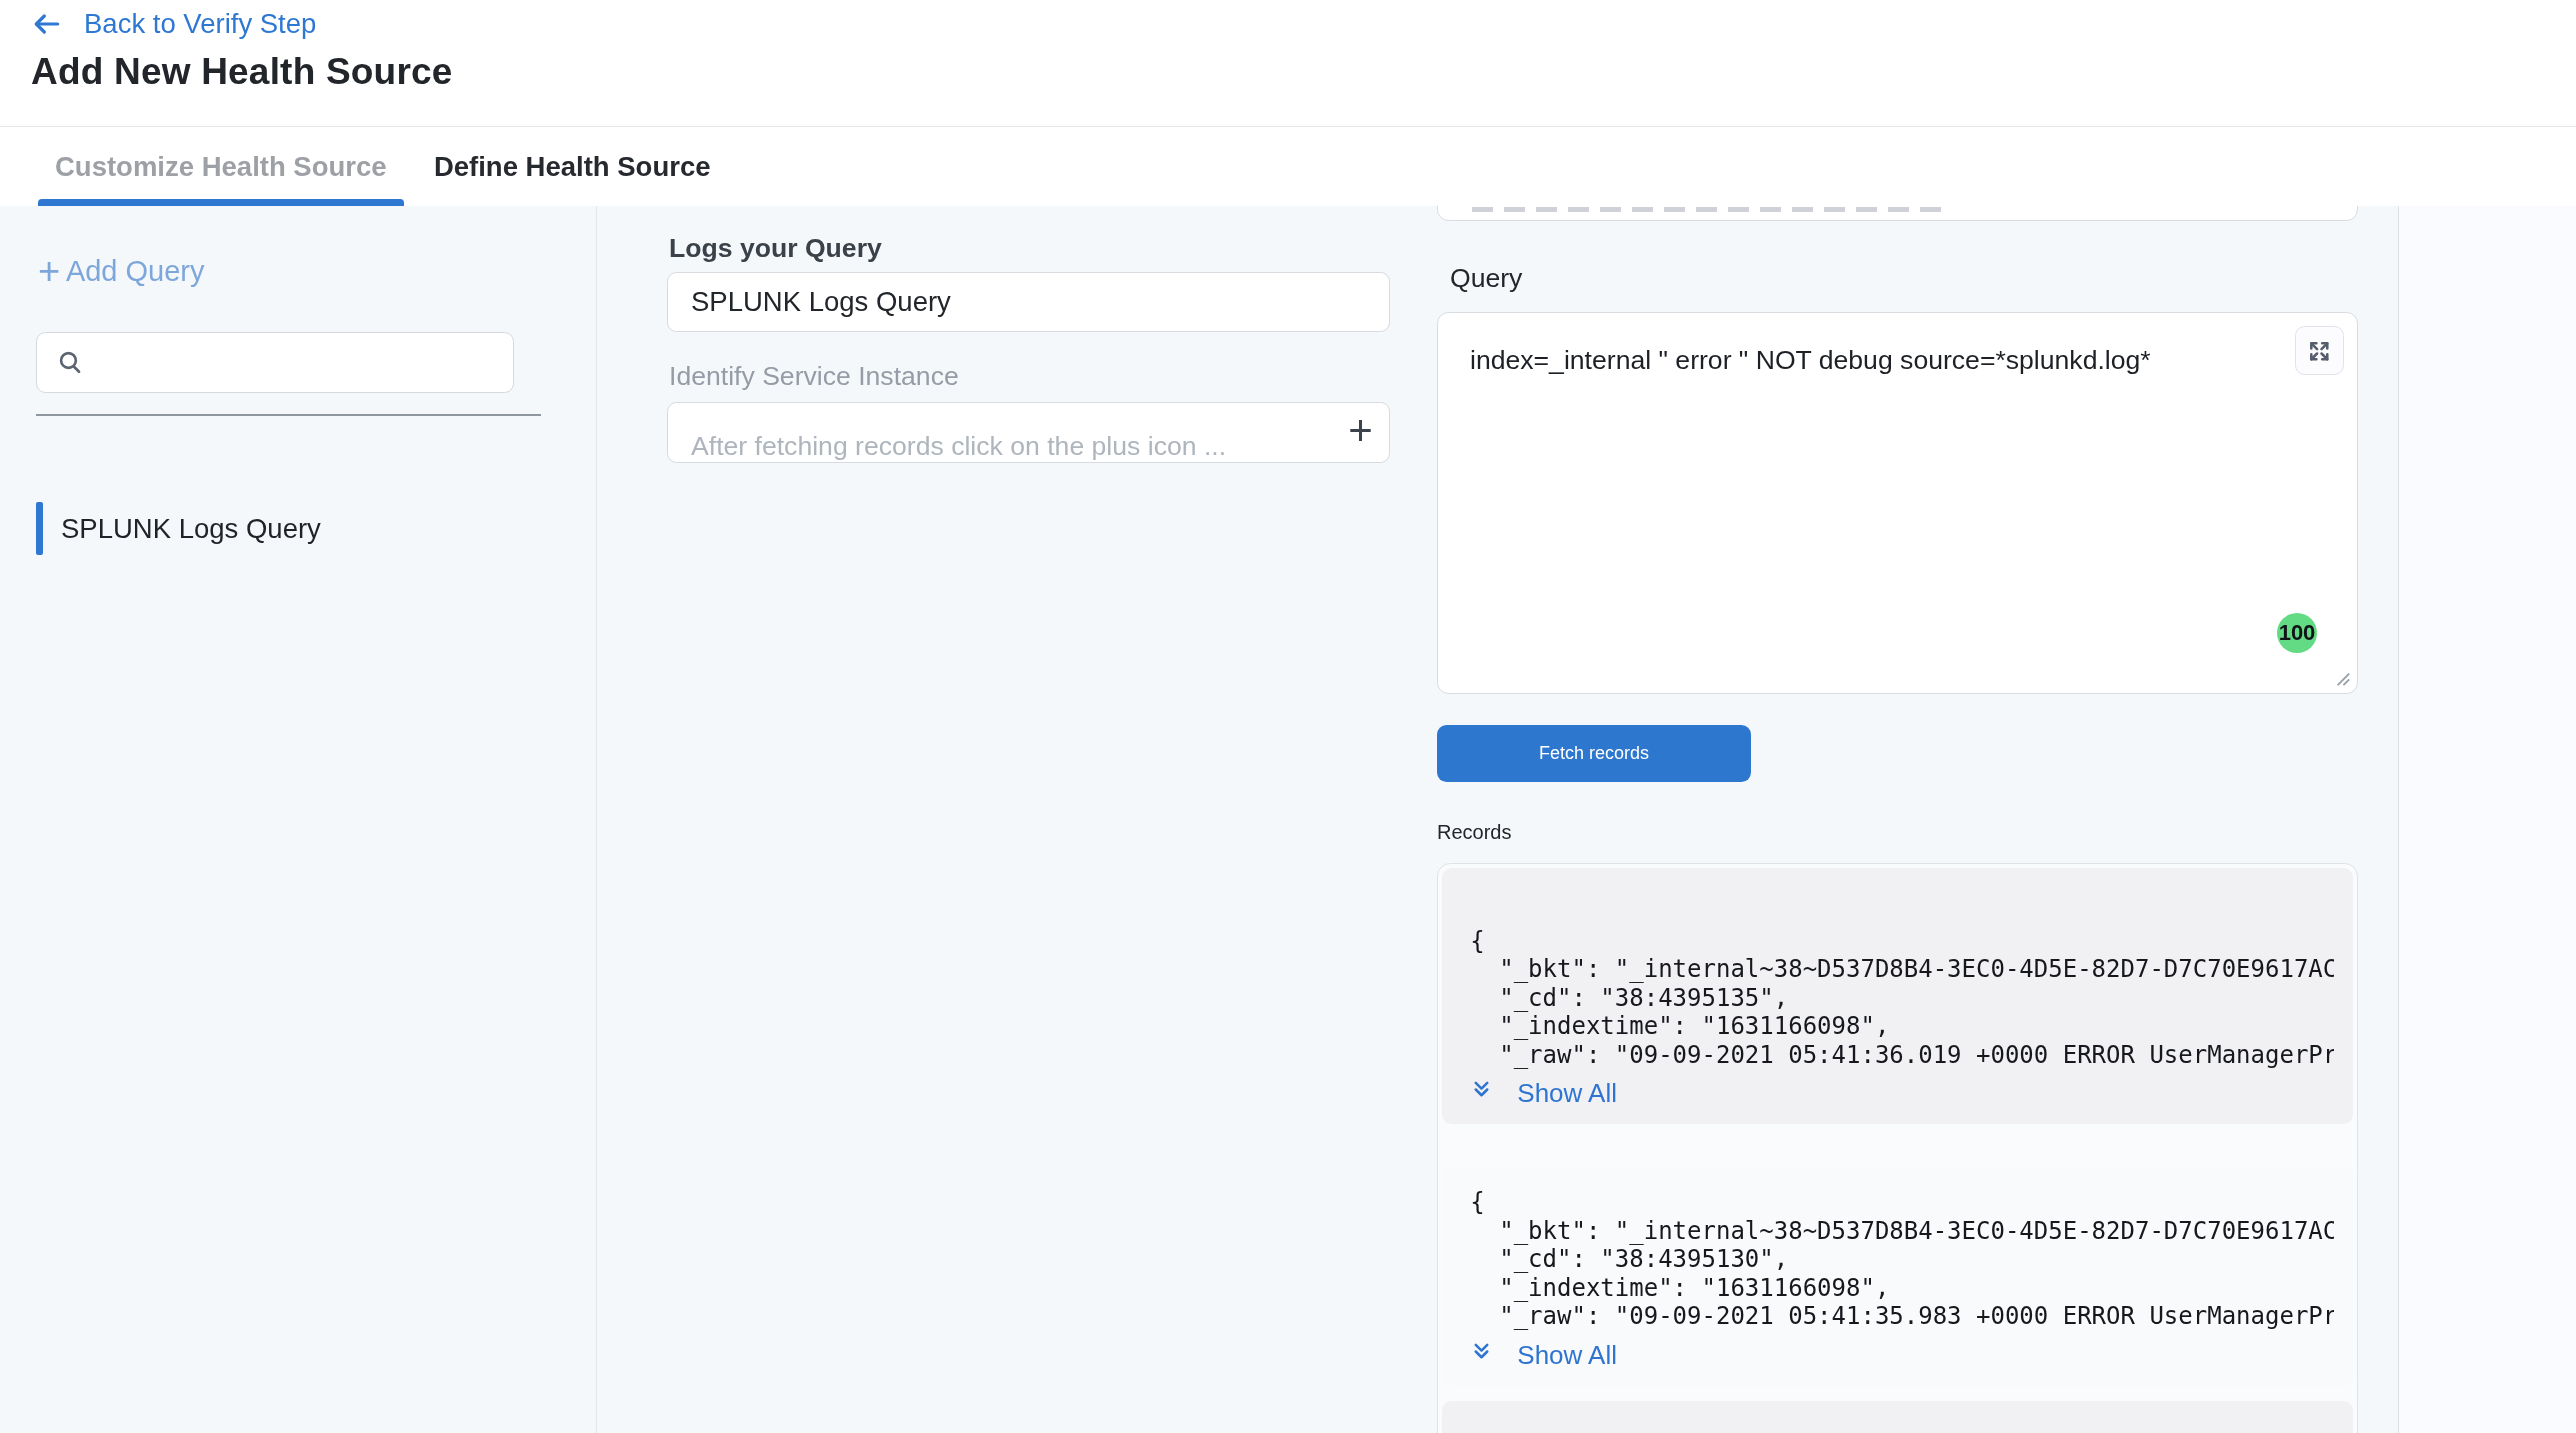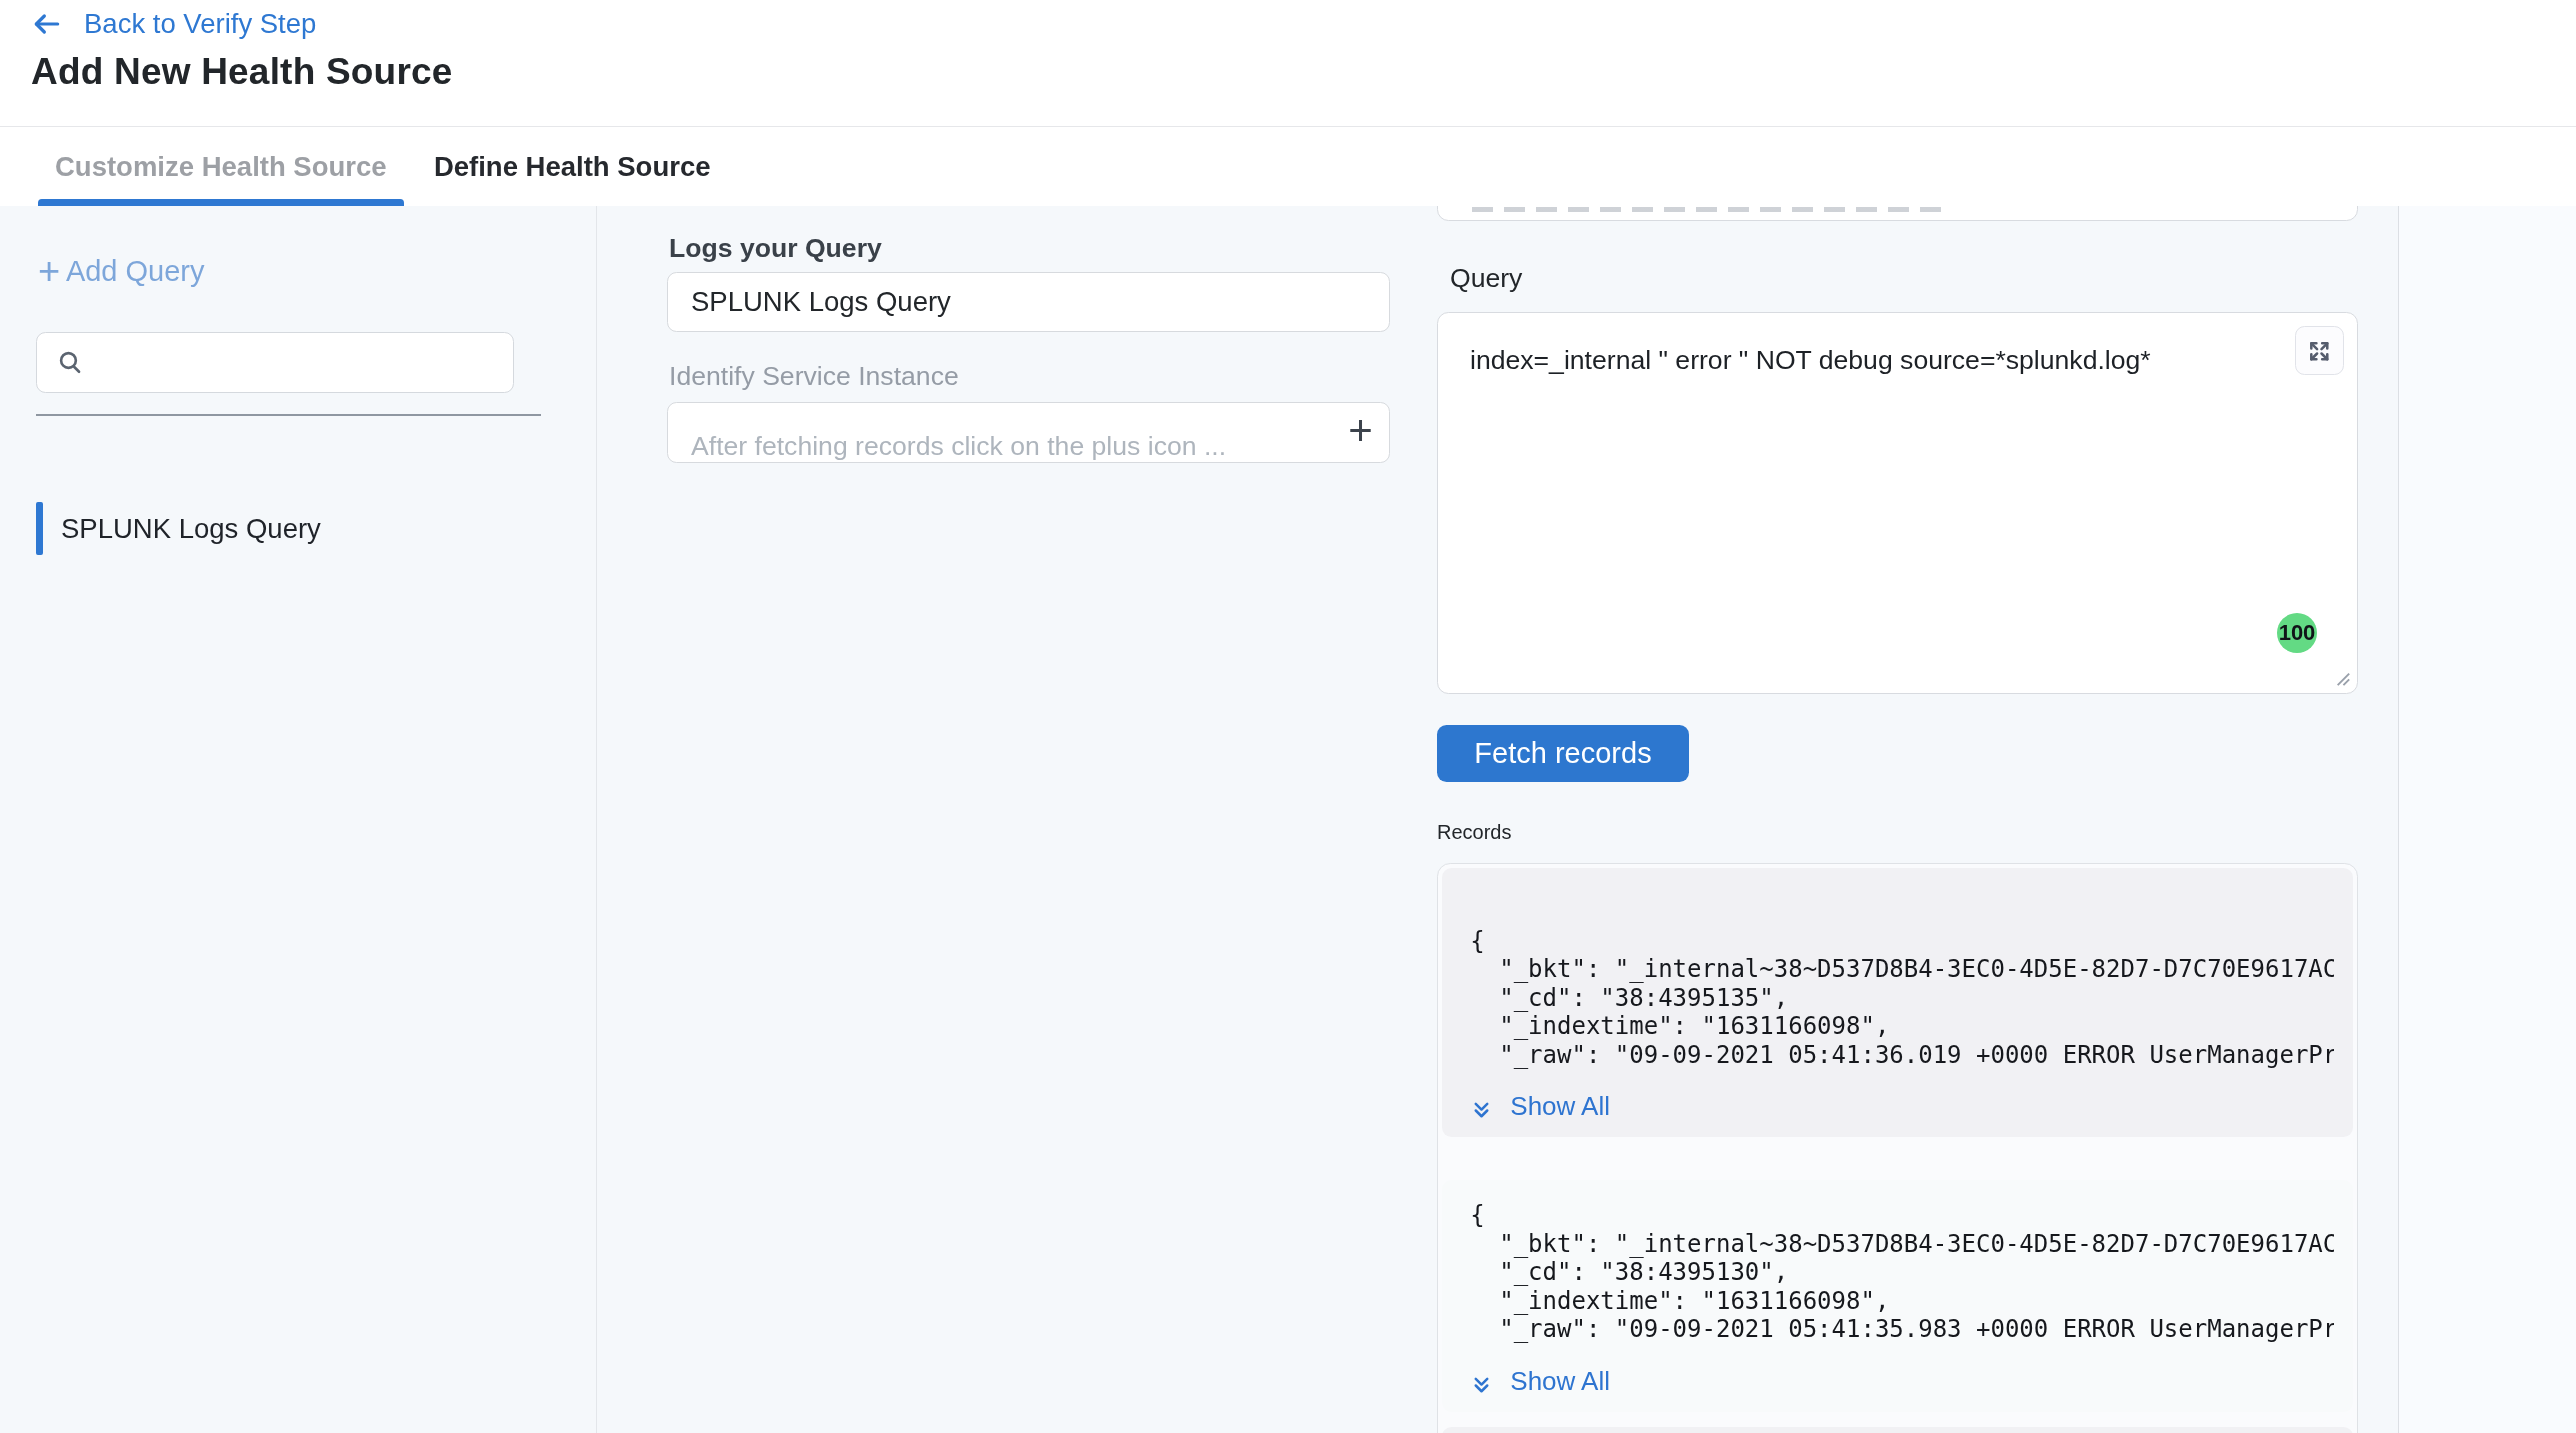--- a/index.html
+++ b/index.html
@@ -63,28 +63,28 @@
   .partial-input{position:absolute;left:838px;top:-63px;width:921px;height:78px;background:#fff;border:1.9px solid var(--border-gray);border-radius:11.4px;}
   .ghost-text{position:absolute;left:34px;bottom:8.5px;width:475px;height:4.7px;opacity:.55;
     background:repeating-linear-gradient(90deg,#a7adb6 0 21px,transparent 21px 32px);}
   .query-label{position:absolute;left:851px;top:57px;font-size:26.6px;color:var(--text-dark);}
   .query-box{position:absolute;left:838px;top:106px;width:921px;height:382px;background:#fff;border:1.9px solid var(--border-gray);border-radius:11.4px;}
   .query-text{position:absolute;left:32px;top:30px;right:104px;font-size:26.6px;color:#1d2126;line-height:1.35;}
   .expand-btn{position:absolute;right:13.3px;top:13.3px;width:49px;height:49px;background:#fcfcfe;border:1.9px solid #e1e3e9;border-radius:9.5px;display:flex;align-items:center;justify-content:center;cursor:pointer;}
   .count-badge{position:absolute;right:40px;top:300px;width:40px;height:40px;border-radius:50%;background:var(--badge-green);display:flex;align-items:center;justify-content:center;font-size:22px;font-weight:700;color:#101418;}
   .resize-handle{position:absolute;right:3.8px;bottom:3.8px;}
 
-  .fetch-btn{position:absolute;left:838px;top:519px;width:252px;height:57px;background:var(--button-blue);border:none;border-radius:9.5px;color:#fff;font-size:29px;font-weight:500;cursor:pointer;font-family:"Liberation Sans",sans-serif;}
+  .fetch-btn{position:absolute;left:838px;top:519px;width:314px;height:57px;background:var(--button-blue);border:none;border-radius:9.5px;color:#fff;font-size:18px;font-weight:500;cursor:pointer;font-family:"Liberation Sans",sans-serif;}
   .records-label{position:absolute;left:838px;top:615px;font-size:20px;color:var(--text-dark);}
   .records-box{position:absolute;left:838px;top:657px;width:921px;height:626px;background:#fafbfd;border:1.9px solid #dfe2e6;border-radius:13.3px;overflow:hidden;padding:3.8px;}
   .record{border-radius:9.5px;padding:59px 19px 15px 28.5px;margin-bottom:43px;min-height:26.6px;}
   .record:nth-child(2){padding-top:21px;margin-bottom:15px;}
   .record:last-child{margin-bottom:0;min-height:57px;}
   .record-lines{font-family:"DejaVu Sans Mono",monospace;font-size:24px;line-height:28.5px;color:#16181d;white-space:pre;overflow:hidden;}
-  .show-all{display:flex;align-items:flex-end;gap:17px;margin-top:22px;cursor:pointer;}
+  .show-all{display:flex;align-items:flex-start;gap:24px;margin-top:9px;cursor:pointer;}
   .show-all .show-all-label{color:#2e74d0;font-size:26px;font-weight:500;}
 </style>
 </head>
 <body>
 
 <div class="header">
   <div class="back-link">
     <svg width="32" height="32" viewBox="0 0 24 24" fill="none" stroke="#2e78d2" stroke-width="2.4" stroke-linecap="round" stroke-linejoin="round">
       <path d="M20 12H4"></path>
         <path d="M10 18l-6-6 6-6"></path>

